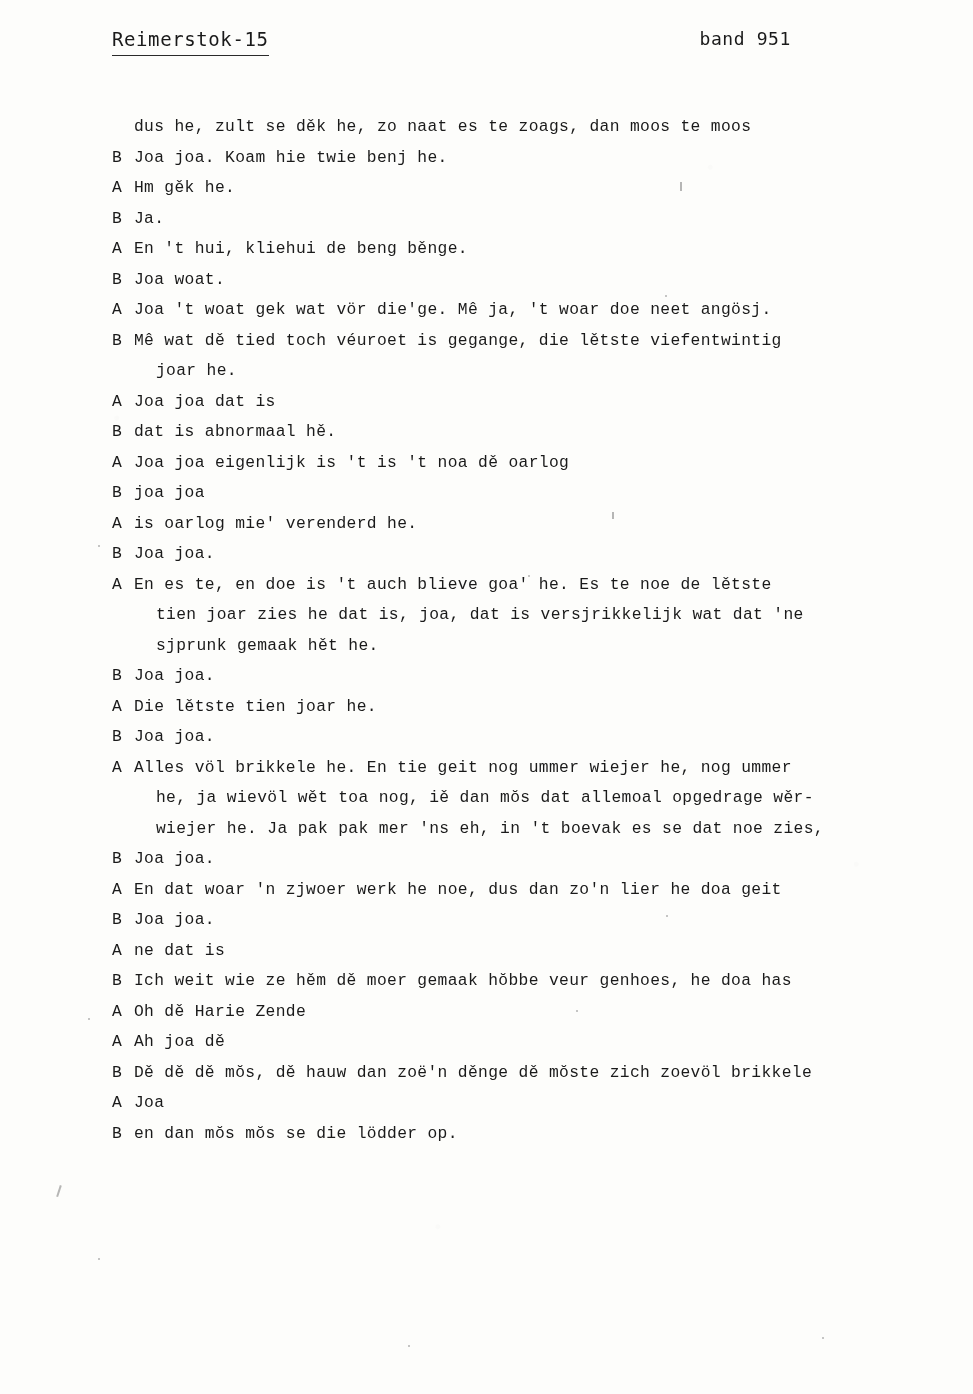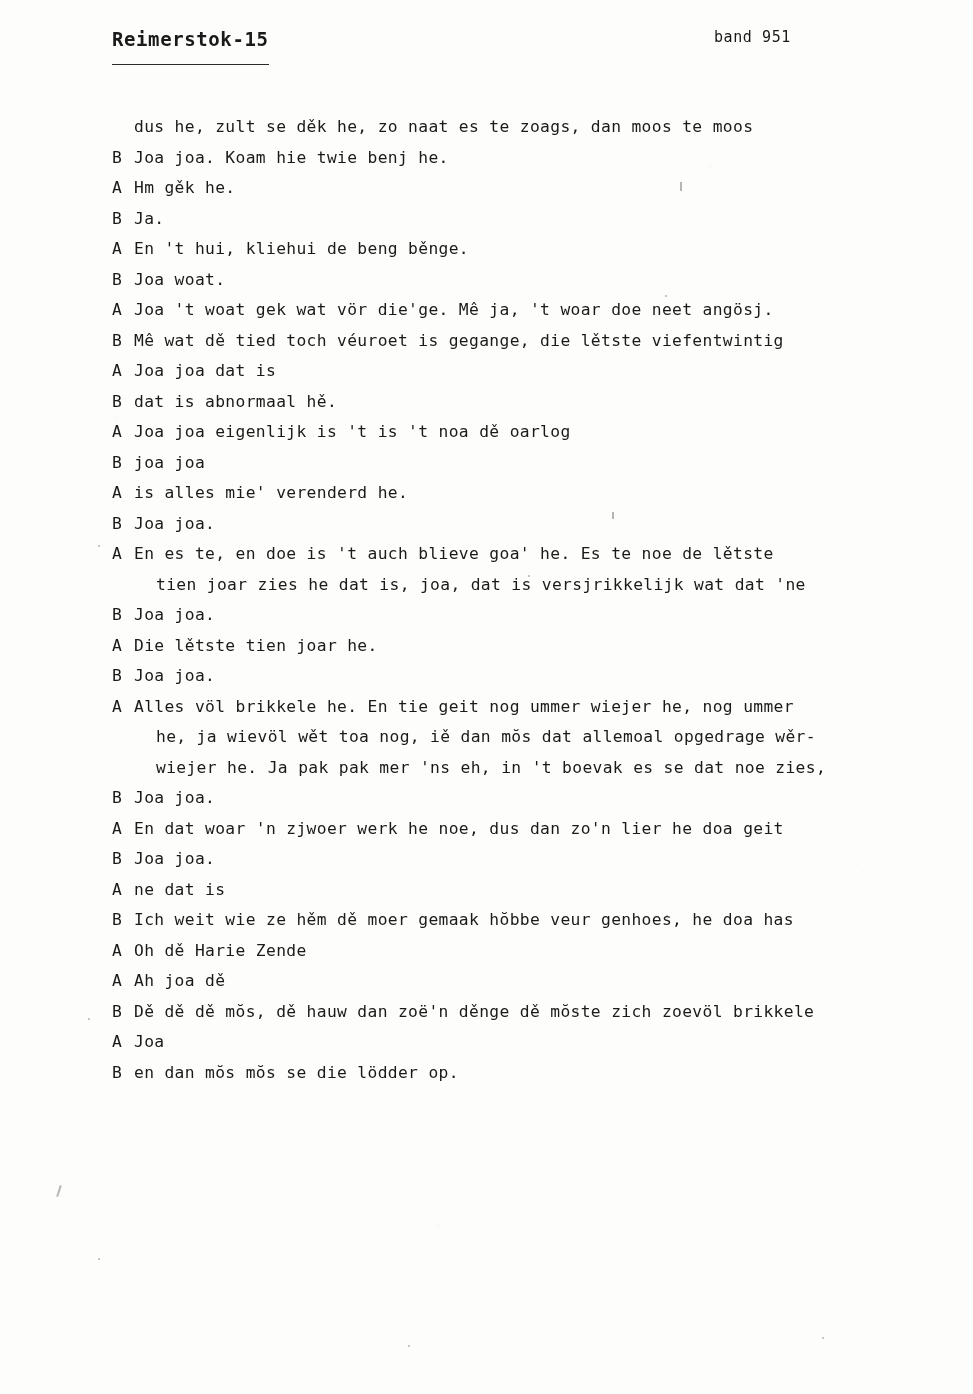--- a/index.html
+++ b/index.html
@@ -40,47 +40,47 @@
     right: 112px;
     height: 34px;
   }
   .header-left {
     position: absolute;
     left: 0;
     top: 0;
     font-size: 19px;
     letter-spacing: 0.6px;
     border-bottom: 1.5px solid #2a2a2a;
-    padding-bottom: 14px;
+    padding-bottom: 5px;
     white-space: nowrap;
-    font-weight: bold;
   }
   .header-right {
     position: absolute;
     right: 70px;
     top: 0;
-    font-size: 15px;
+    font-size: 18px;
     letter-spacing: 0.6px;
     white-space: nowrap;
   }
 
   .body-block {
     position: absolute;
     top: 112px;
     left: 112px;
     width: 790px;
   }
 
   .line {
     display: flex;
     align-items: flex-start;
     font-size: 16.3px;
     line-height: 30.5px;
     letter-spacing: 0.35px;
     white-space: pre-wrap;
+    font-family: Liberation Mono, monospace;
   }
   .spk {
     width: 22px;
     flex: 0 0 22px;
     font-size: 16.3px;
     line-height: 30.5px;
   }
   .txt {
     flex: 1 1 auto;
     font-size: 16.3px;
@@ -120,28 +120,30 @@
 
   <div class="body-block">
       <div class="line"><span class="spk"></span><span class="txt">dus he, zult se děk he, zo naat es te zoags, dan moos te moos</span></div>
       <div class="line"><span class="spk">B</span><span class="txt">Joa joa. Koam hie twie benj he.</span></div>
       <div class="line"><span class="spk">A</span><span class="txt">Hm gěk he.</span></div>
       <div class="line"><span class="spk">B</span><span class="txt">Ja.</span></div>
       <div class="line"><span class="spk">A</span><span class="txt">En 't hui, kliehui de beng běnge.</span></div>
       <div class="line"><span class="spk">B</span><span class="txt">Joa woat.</span></div>
       <div class="line"><span class="spk">A</span><span class="txt">Joa 't woat gek wat vör die'ge. Mê ja, 't woar doe neet angösj.</span></div>
       <div class="line"><span class="spk">B</span><span class="txt">Mê wat dě tied toch véuroet is gegange, die lětste viefentwintig</span></div>
+      <div class="line cont"><span class="spk"></span><span class="txt">joar he.</span></div>
       <div class="line"><span class="spk">A</span><span class="txt">Joa joa dat is</span></div>
       <div class="line"><span class="spk">B</span><span class="txt">dat is abnormaal hě.</span></div>
       <div class="line"><span class="spk">A</span><span class="txt">Joa joa eigenlijk is 't is 't noa dě oarlog</span></div>
       <div class="line"><span class="spk">B</span><span class="txt">joa joa</span></div>
-      <div class="line"><span class="spk">A</span><span class="txt">is alles mie' verenderd he.</span></div>
+      <div class="line"><span class="spk">A</span><span class="txt">is oarlog mie' verenderd he.</span></div>
       <div class="line"><span class="spk">B</span><span class="txt">Joa joa.</span></div>
       <div class="line"><span class="spk">A</span><span class="txt">En es te, en doe is 't auch blieve goa' he. Es te noe de lětste</span></div>
       <div class="line cont"><span class="spk"></span><span class="txt">tien joar zies he dat is, joa, dat is versjrikkelijk wat dat 'ne</span></div>
+      <div class="line cont"><span class="spk"></span><span class="txt">sjprunk gemaak hět he.</span></div>
       <div class="line"><span class="spk">B</span><span class="txt">Joa joa.</span></div>
       <div class="line"><span class="spk">A</span><span class="txt">Die lětste tien joar he.</span></div>
       <div class="line"><span class="spk">B</span><span class="txt">Joa joa.</span></div>
       <div class="line"><span class="spk">A</span><span class="txt">Alles völ brikkele he. En tie geit nog ummer wiejer he, nog ummer</span></div>
       <div class="line cont"><span class="spk"></span><span class="txt">he, ja wievöl wět toa nog, iě dan mŏs dat allemoal opgedrage wěr-</span></div>
       <div class="line cont"><span class="spk"></span><span class="txt">wiejer he. Ja pak pak mer 'ns eh, in 't boevak es se dat noe zies,</span></div>
       <div class="line"><span class="spk">B</span><span class="txt">Joa joa.</span></div>
       <div class="line"><span class="spk">A</span><span class="txt">En dat woar 'n zjwoer werk he noe, dus dan zo'n lier he doa geit</span></div>
       <div class="line"><span class="spk">B</span><span class="txt">Joa joa.</span></div>
       <div class="line"><span class="spk">A</span><span class="txt">ne dat is</span></div>

